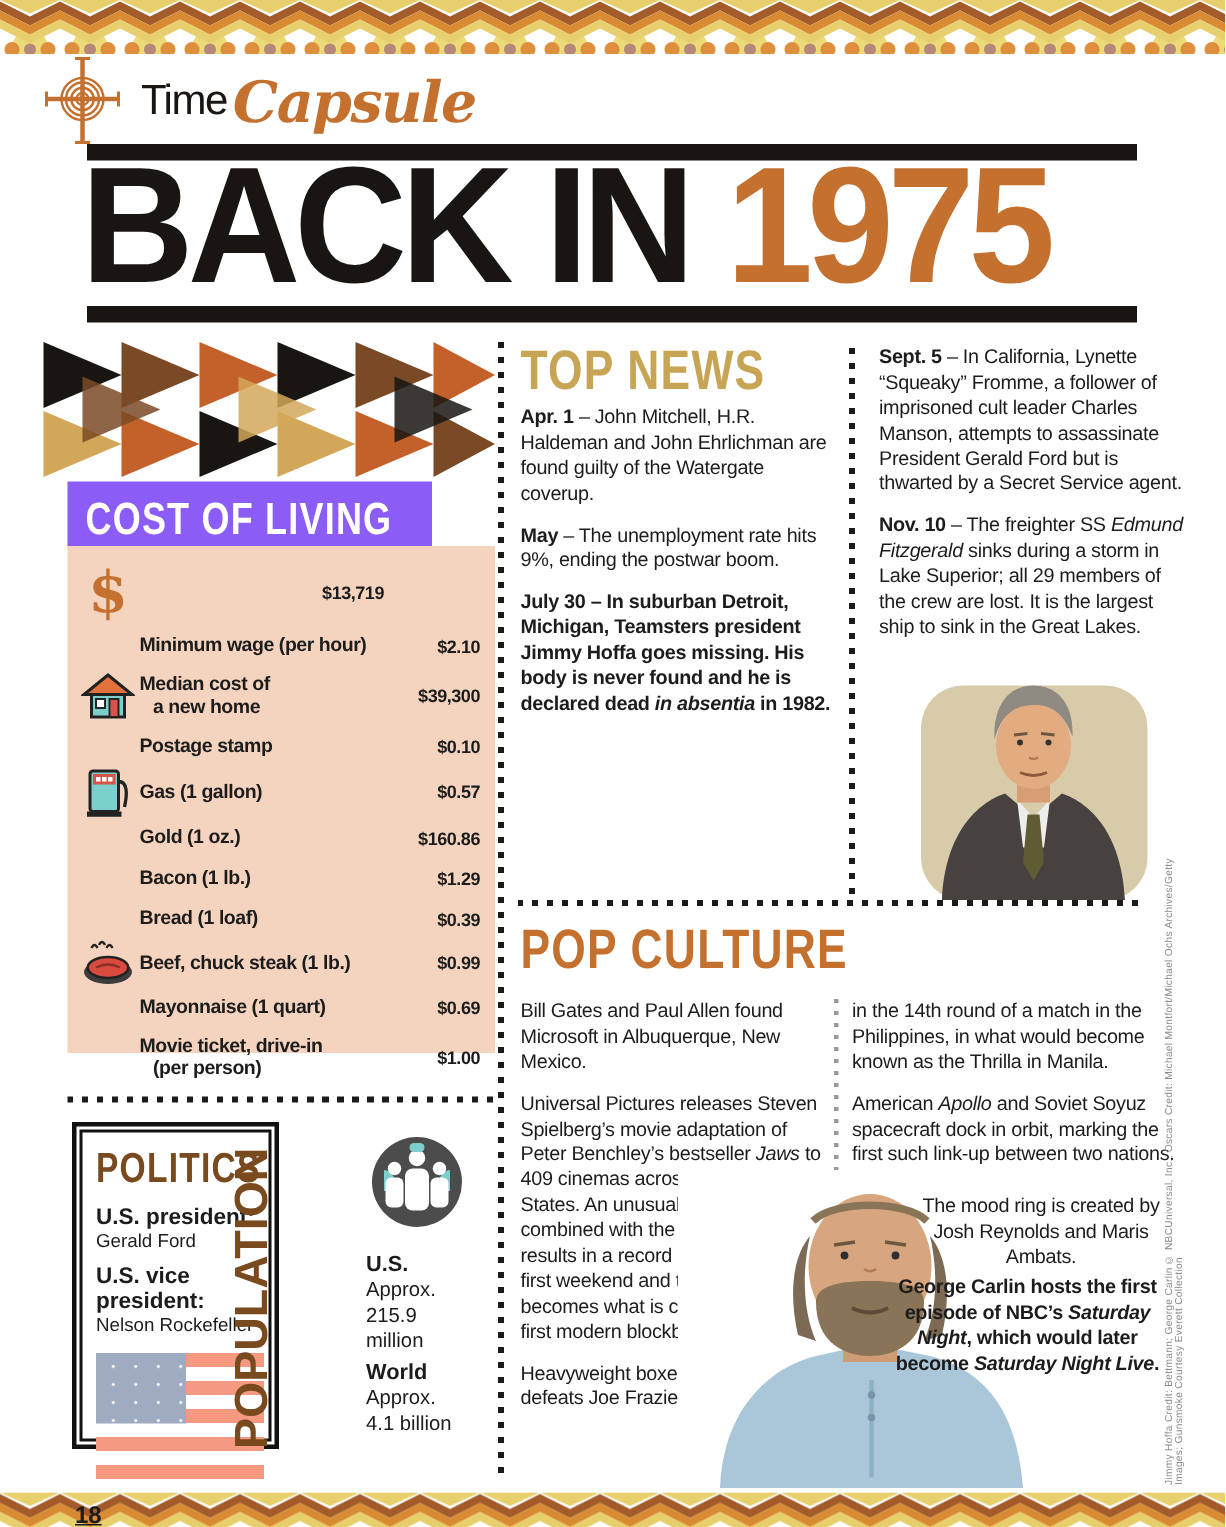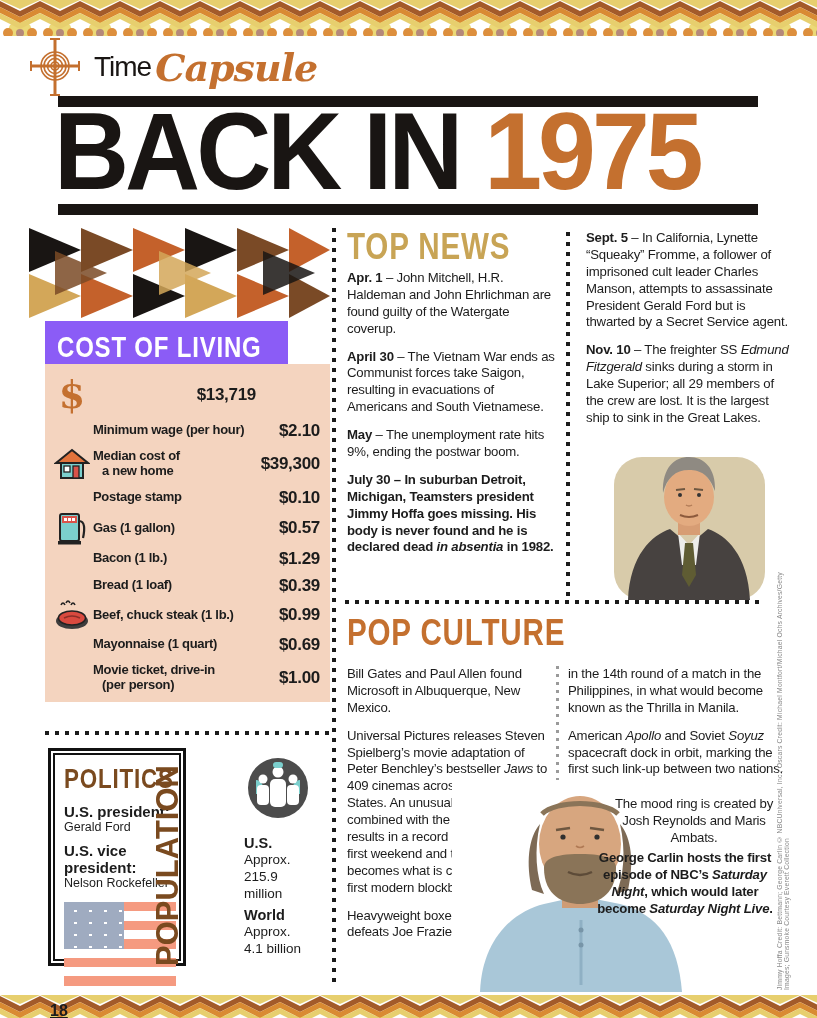--- a/index.html
+++ b/index.html
@@ -36,21 +36,21 @@
   
   .col-bar{position:absolute;left:45px;top:321px;width:243px;height:43px;background:#8b5cf6;
            color:#fff;display:flex;align-items:flex-end;padding-left:12px;box-sizing:border-box;}
   .col-bar span{font-size:30px;}
   .col-panel{position:absolute;left:45px;top:364px;width:285px;height:338px;background:#f4d4bf;
              padding:8px 10px 0 6px;box-sizing:border-box;}
   .col-row{display:grid;grid-template-columns:42px 1fr 64px;align-items:center;min-height:27px;}
   .col-row.two{min-height:40px;}
   .col-label{font-weight:bold;font-size:13px;line-height:1.12;white-space:pre-line;
              padding-left:9px;text-indent:-9px;letter-spacing:-.3px;}
-  .col-price{font-weight:bold;font-size:17px;text-align:right;letter-spacing:-.3px;}
+  .col-price{font-weight:bold;font-size:12px;text-align:right;letter-spacing:-.3px;}
   .col-ico{display:flex;align-items:center;justify-content:center;}
   .dollar{color:#c4702f;font-size:38px;font-weight:bold;font-family:"DejaVu Serif",serif;}
   
   .politics{position:absolute;left:48px;top:748px;width:138px;height:218px;border:3px solid #111;
             box-sizing:border-box;}
   .politics-inner{position:absolute;inset:2px;border:2px solid #111;padding:8px 9px;box-sizing:border-box;}
   .h-politics{font-size:28px;color:#7a4a1f;transform-origin:left center;}
   .pol-label{font-weight:bold;font-size:15px;margin-top:8px;}
   .pol-name{font-size:12.5px;}
   .flag{position:relative;width:112px;height:84px;margin-top:12px;}
@@ -188,20 +188,25 @@
           <rect x="15" y="7" width="3" height="3" fill="#fff"></rect>
           <rect x="1" y="30" width="23" height="3.5" fill="#222"></rect>
           <path d="M22,10 C28,10 28,18 26,27" fill="none" stroke="#222" stroke-width="2.2"></path>
         </svg>
       </div>
       <div class="col-label">Gas (1 gallon)</div>
       <div class="col-price">$0.57</div>
     </div>
     <div class="col-row">
       <div class="col-ico"></div>
+      <div class="col-label">Gold (1 oz.)</div>
+      <div class="col-price">$160.86</div>
+    </div>
+    <div class="col-row">
+      <div class="col-ico"></div>
       <div class="col-label">Bacon (1 lb.)</div>
       <div class="col-price">$1.29</div>
     </div>
     <div class="col-row">
       <div class="col-ico"></div>
       <div class="col-label">Bread (1 loaf)</div>
       <div class="col-price">$0.39</div>
     </div>
     <div class="col-row">
       <div class="col-ico">
@@ -230,21 +235,20 @@
 
   <div class="hdots" style="left:45px;top:731px;width:286px;"></div>
   <div class="vdots" style="left:332px;top:228px;height:760px;"></div>
   <div class="vdots" style="left:566px;top:232px;height:366px;"></div>
   <div class="hdots" style="left:345px;top:600px;width:414px;"></div>
   <div class="vdots thin" style="left:556px;top:666px;height:128px;"></div>
 
   <div class="h-topnews display">TOP NEWS</div>
   <div class="textcol" style="left:347px;top:270px;width:210px;">
     <p><b class="date">Apr. 1</b><span><span> – John Mitchell, H.R. Haldeman and John Ehrlichman are found guilty of the Watergate coverup.</span></span></p>
-    <p><b class="date">April 30</b><span><span> – The Vietnam War ends as Communist forces take Saigon, resulting in evacuations of Americans and South Vietnamese.</span></span></p>
     <p><b class="date">May</b><span><span> – The unemployment rate hits 9%, ending the postwar boom.</span></span></p>
     <p class="allbold"><b class="date">July 30</b><span><span> – In suburban Detroit, Michigan, Teamsters president Jimmy Hoffa goes missing. His body is never found and he is declared dead </span><span style="font-style: italic;">in absentia</span><span> in 1982.</span></span></p>
   </div>
   <div class="textcol" style="left:586px;top:230px;width:205px;">
     <p><b class="date">Sept. 5</b><span><span> – In California, Lynette “Squeaky” Fromme, a follower of imprisoned cult leader Charles Manson, attempts to assassinate President Gerald Ford but is thwarted by a Secret Service agent.</span></span></p>
     <p><b class="date">Nov. 10</b><span><span> – The freighter SS </span><span style="font-style: italic;">Edmund Fitzgerald</span><span> sinks during a storm in Lake Superior; all 29 members of the crew are lost. It is the largest ship to sink in the Great Lakes.</span></span></p>
   </div>
 
   <svg class="photo" style="left:608px;top:437px;" width="163" height="163" viewBox="0 0 163 163">
     <rect width="163" height="163" fill="#fff"></rect>
@@ -264,21 +268,21 @@
   </svg>
 
   <div class="h-popculture display">POP CULTURE</div>
   <div class="textcol" style="left:347px;top:666px;width:202px;">
     <p><span>Bill Gates and Paul Allen found Microsoft in Albuquerque, New Mexico.</span></p>
     <p><span>Universal Pictures releases Steven Spielberg’s movie adaptation of Peter Benchley’s bestseller </span><span style="font-style: italic;">Jaws</span><span> to 409 cinemas across the United States. An unusual TV promotion combined with the wide release results in a record box office the first weekend and the movie becomes what is considered the first modern blockbuster.</span></p>
     <p><span>Heavyweight boxer Muhammad Ali defeats Joe Frazier</span></p>
   </div>
   <div class="textcol" style="left:568px;top:666px;width:222px;">
     <p><span>in the 14th round of a match in the Philippines, in what would become known as the Thrilla in Manila.</span></p>
-    <p><span>American </span><span style="font-style: italic;">Apollo</span><span> and Soviet </span><span style="font-style: italic;">Soyuz</span><span> spacecraft dock in orbit, marking the first such link-up between two nations.</span></p>
+    <p><span>American </span><span style="font-style: italic;">Apollo</span><span> and Soviet </span><span style="">Soyuz</span><span> spacecraft dock in orbit, marking the first such link-up between two nations.</span></p>
   </div>
 
   <svg class="photo" style="left:452px;top:780px;" width="256" height="212" viewBox="0 0 256 212">
     <rect width="256" height="212" fill="#fff"></rect>
     <path d="M28,212 C30,160 60,132 92,124 L128,116 L168,124 C206,134 226,162 230,212 Z" fill="#a9c7d8"></path>
     <line x1="129" y1="140" x2="129" y2="205" stroke="#8fb0c4" stroke-width="3"></line>
     <circle cx="129" cy="150" r="2.5" fill="#7795a8"></circle>
     <circle cx="129" cy="165" r="2.5" fill="#7795a8"></circle>
     <rect x="110" y="96" width="36" height="32" fill="#cf9c75"></rect>
     <path d="M88,44 C82,70 84,96 92,114 L80,110 C74,84 76,58 88,44 Z" fill="#7d6a55"></path>

